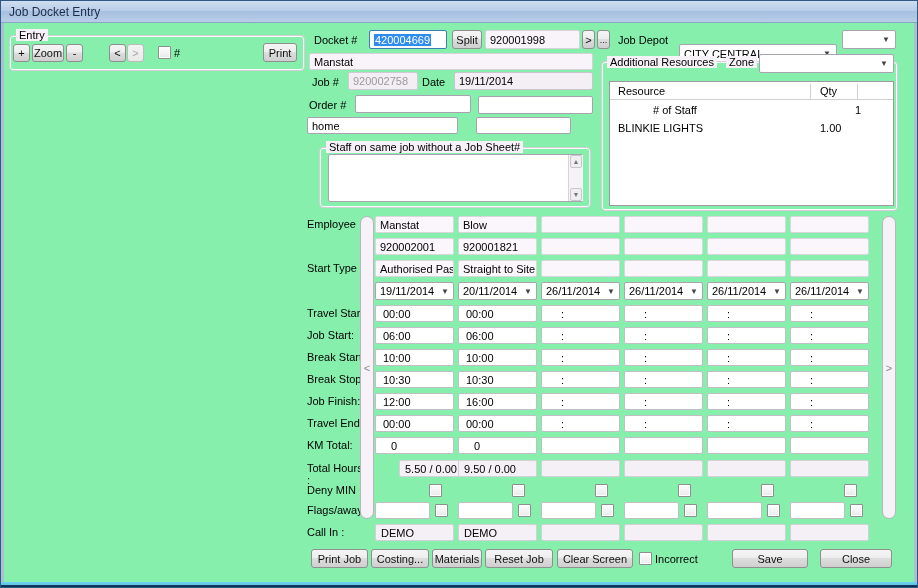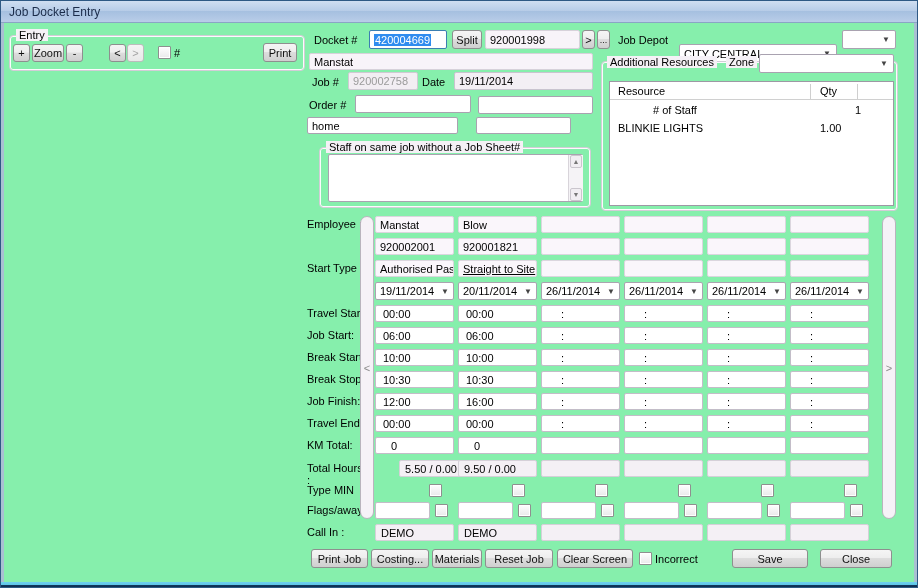--- a/index.html
+++ b/index.html
@@ -142,21 +142,21 @@
       <div class="abs" style="left: 306px; top: 261px; width: 66px; white-space: pre-line;">Start Type :</div>
       <div class="abs" style="left: 306px; top: 306px; width: 66px; white-space: pre-line;">Travel Start:</div>
       <div class="abs" style="left: 306px; top: 328px; width: 66px; white-space: pre-line;">Job Start:</div>
       <div class="abs" style="left: 306px; top: 350px; width: 66px; white-space: pre-line;">Break Start:</div>
       <div class="abs" style="left: 306px; top: 372px; width: 66px; white-space: pre-line;">Break Stop:</div>
       <div class="abs" style="left: 306px; top: 394px; width: 66px; white-space: pre-line;">Job Finish:</div>
       <div class="abs" style="left: 306px; top: 416px; width: 66px; white-space: pre-line;">Travel End:</div>
       <div class="abs" style="left: 306px; top: 438px; width: 66px; white-space: pre-line;">KM Total:</div>
       <div class="abs" style="left: 306px; top: 461px; width: 66px; white-space: pre-line;">Total Hours
 :</div>
-      <div class="abs" style="left: 306px; top: 483px; width: 66px; white-space: pre-line;">Type MIN</div>
+      <div class="abs" style="left: 306px; top: 483px; width: 66px; white-space: pre-line;">Deny MIN</div>
       <div class="abs" style="left: 306px; top: 503px; width: 66px; white-space: pre-line;">Flags/away:</div>
       <div class="abs" style="left: 306px; top: 525px; width: 66px; white-space: pre-line;">Call In :</div>
     </div>
   <div class="tallbtn abs" style="left:359px;top:215px;width:14px;height:303px;">&lt;</div>
   <div class="tallbtn abs" style="left:881px;top:215px;width:14px;height:303px;">&gt;</div>
   <div id="grid-cols">
       <div class="cell ro-cell" style="left: 374px; top: 215px; width: 79px; height: 17px;">Manstat</div>
       <div class="cell ro-cell" style="left: 374px; top: 237px; width: 79px; height: 17px;">920002001</div>
       <div class="cell ro-cell" style="left: 374px; top: 259px; width: 79px; height: 17px;">Authorised Pass</div>
       <div class="cell combo-cell" style="left: 374px; top: 281px; width: 79px; height: 18px;">
@@ -170,21 +170,21 @@
       <div class="cell in-cell" style="left: 374px; top: 392px; width: 79px; height: 17px;">12:00</div>
       <div class="cell in-cell" style="left: 374px; top: 414px; width: 79px; height: 17px;">00:00</div>
       <div class="cell in-cell km" style="left: 374px; top: 436px; width: 79px; height: 17px;">0</div>
       <div class="cell ro2-cell" style="left: 374px; top: 459px; width: 79px; height: 17px; margin-left: 24px;">5.50 / 0.00</div>
       <div class="cb abs" style="left: 428px; top: 483px;"></div>
       <div class="cell in-cell" style="left: 374px; top: 501px; width: 55px; height: 17px;"></div>
       <div class="cb abs" style="left: 434px; top: 503px;"></div>
       <div class="cell ro2-cell" style="left: 374px; top: 523px; width: 79px; height: 17px;">DEMO</div>
       <div class="cell ro-cell" style="left: 457px; top: 215px; width: 79px; height: 17px;">Blow</div>
       <div class="cell ro-cell" style="left: 457px; top: 237px; width: 79px; height: 17px;">920001821</div>
-      <div class="cell ro-cell" style="left: 457px; top: 259px; width: 79px; height: 17px; text-decoration: underline;">Straight to Site</div>
+      <div class="cell ro-cell" style="left: 457px; top: 259px; width: 79px; height: 17px;">Straight to Site</div>
       <div class="cell combo-cell" style="left: 457px; top: 281px; width: 79px; height: 18px;">
         <span>20/11/2014</span>
         <span class="arr">▼</span>
       </div>
       <div class="cell in-cell" style="left: 457px; top: 304px; width: 79px; height: 17px;">00:00</div>
       <div class="cell in-cell" style="left: 457px; top: 326px; width: 79px; height: 17px;">06:00</div>
       <div class="cell in-cell" style="left: 457px; top: 348px; width: 79px; height: 17px;">10:00</div>
       <div class="cell in-cell" style="left: 457px; top: 370px; width: 79px; height: 17px;">10:30</div>
       <div class="cell in-cell" style="left: 457px; top: 392px; width: 79px; height: 17px;">16:00</div>
       <div class="cell in-cell" style="left: 457px; top: 414px; width: 79px; height: 17px;">00:00</div>

